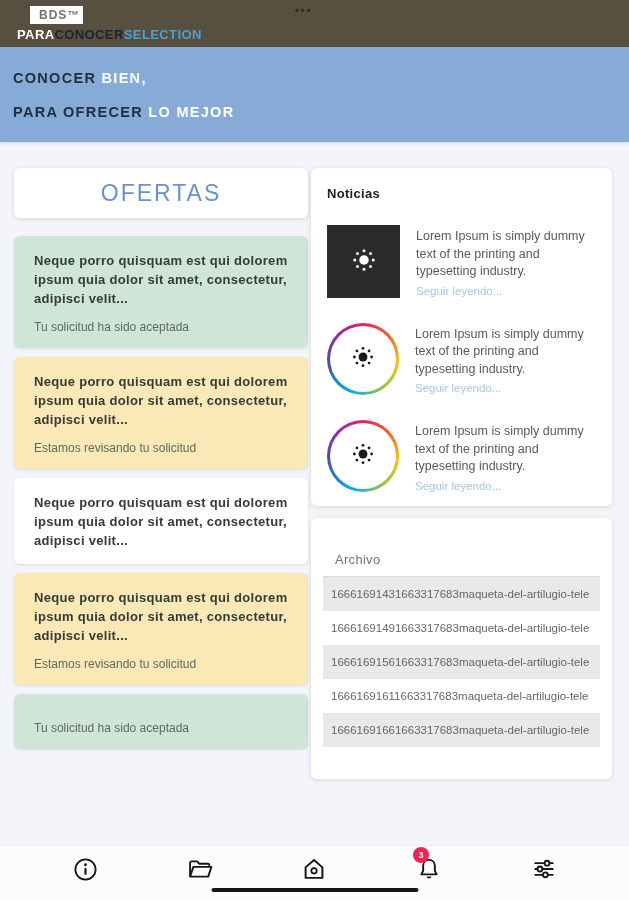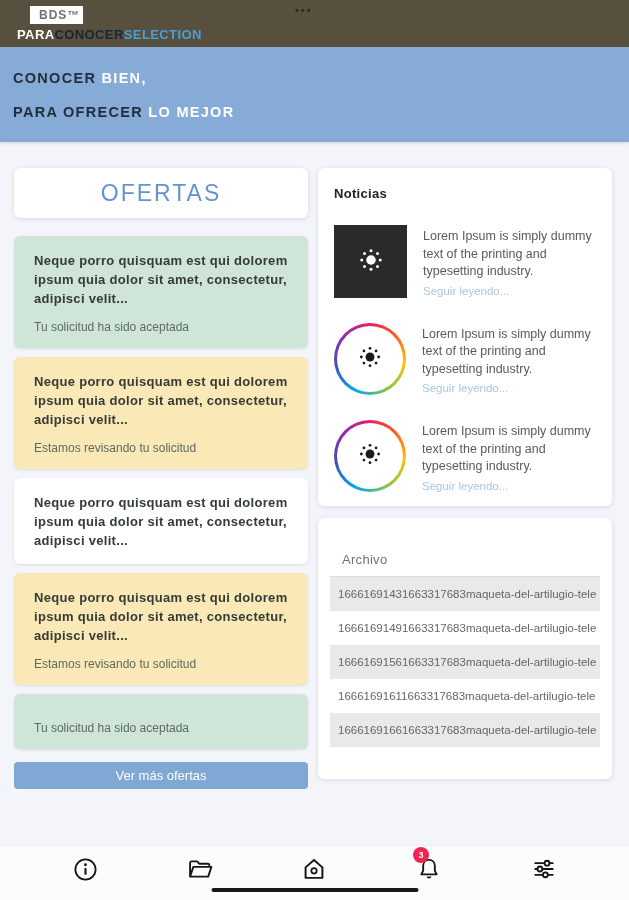--- a/index.html
+++ b/index.html
@@ -39,21 +39,21 @@
     box-shadow:0 1px 3px rgba(0,0,0,0.15);
   }
   .banner-line {
     font-size:14.5px; font-weight:bold; letter-spacing:1.3px;
     color:#232f3e; margin-top:6px;
   }
   .banner-line + .banner-line { margin-top:18px; }
   .banner-line .light { color:#ffffff; }
 
   
-  .content { display:flex; padding:26px 17px 0 14px; gap:10px; }
+  .content { display:flex; padding:26px 17px 0 14px; gap:3px; }
   .col-left { width:294px; flex:none; }
   .col-right { flex:1; min-width:0; }
 
   
   .ofertas-header-card {
     background:#ffffff; border-radius:6px; height:50px;
     box-shadow:0 1px 5px rgba(0,0,0,0.13);
     display:flex; align-items:center; justify-content:center;
     margin-bottom:18px;
   }
@@ -181,21 +181,20 @@
 
     <div class="offer-card yellow">
       <div class="offer-title">Neque porro quisquam est qui dolorem ipsum quia dolor sit amet, consectetur, adipisci velit...</div>
       <div class="offer-sub">Estamos revisando tu solicitud</div>
     </div>
 
     <div class="offer-card green">
       <div class="offer-sub">Tu solicitud ha sido aceptada</div>
     </div>
 
-    <button class="more-btn">Ver más ofertas</button>
   </div>
 
   <div class="col-right">
 
     <div class="card noticias-card">
       <div class="section-title">Noticias</div>
 
       <div class="news-item">
         <div class="news-img-square">
           <span>

